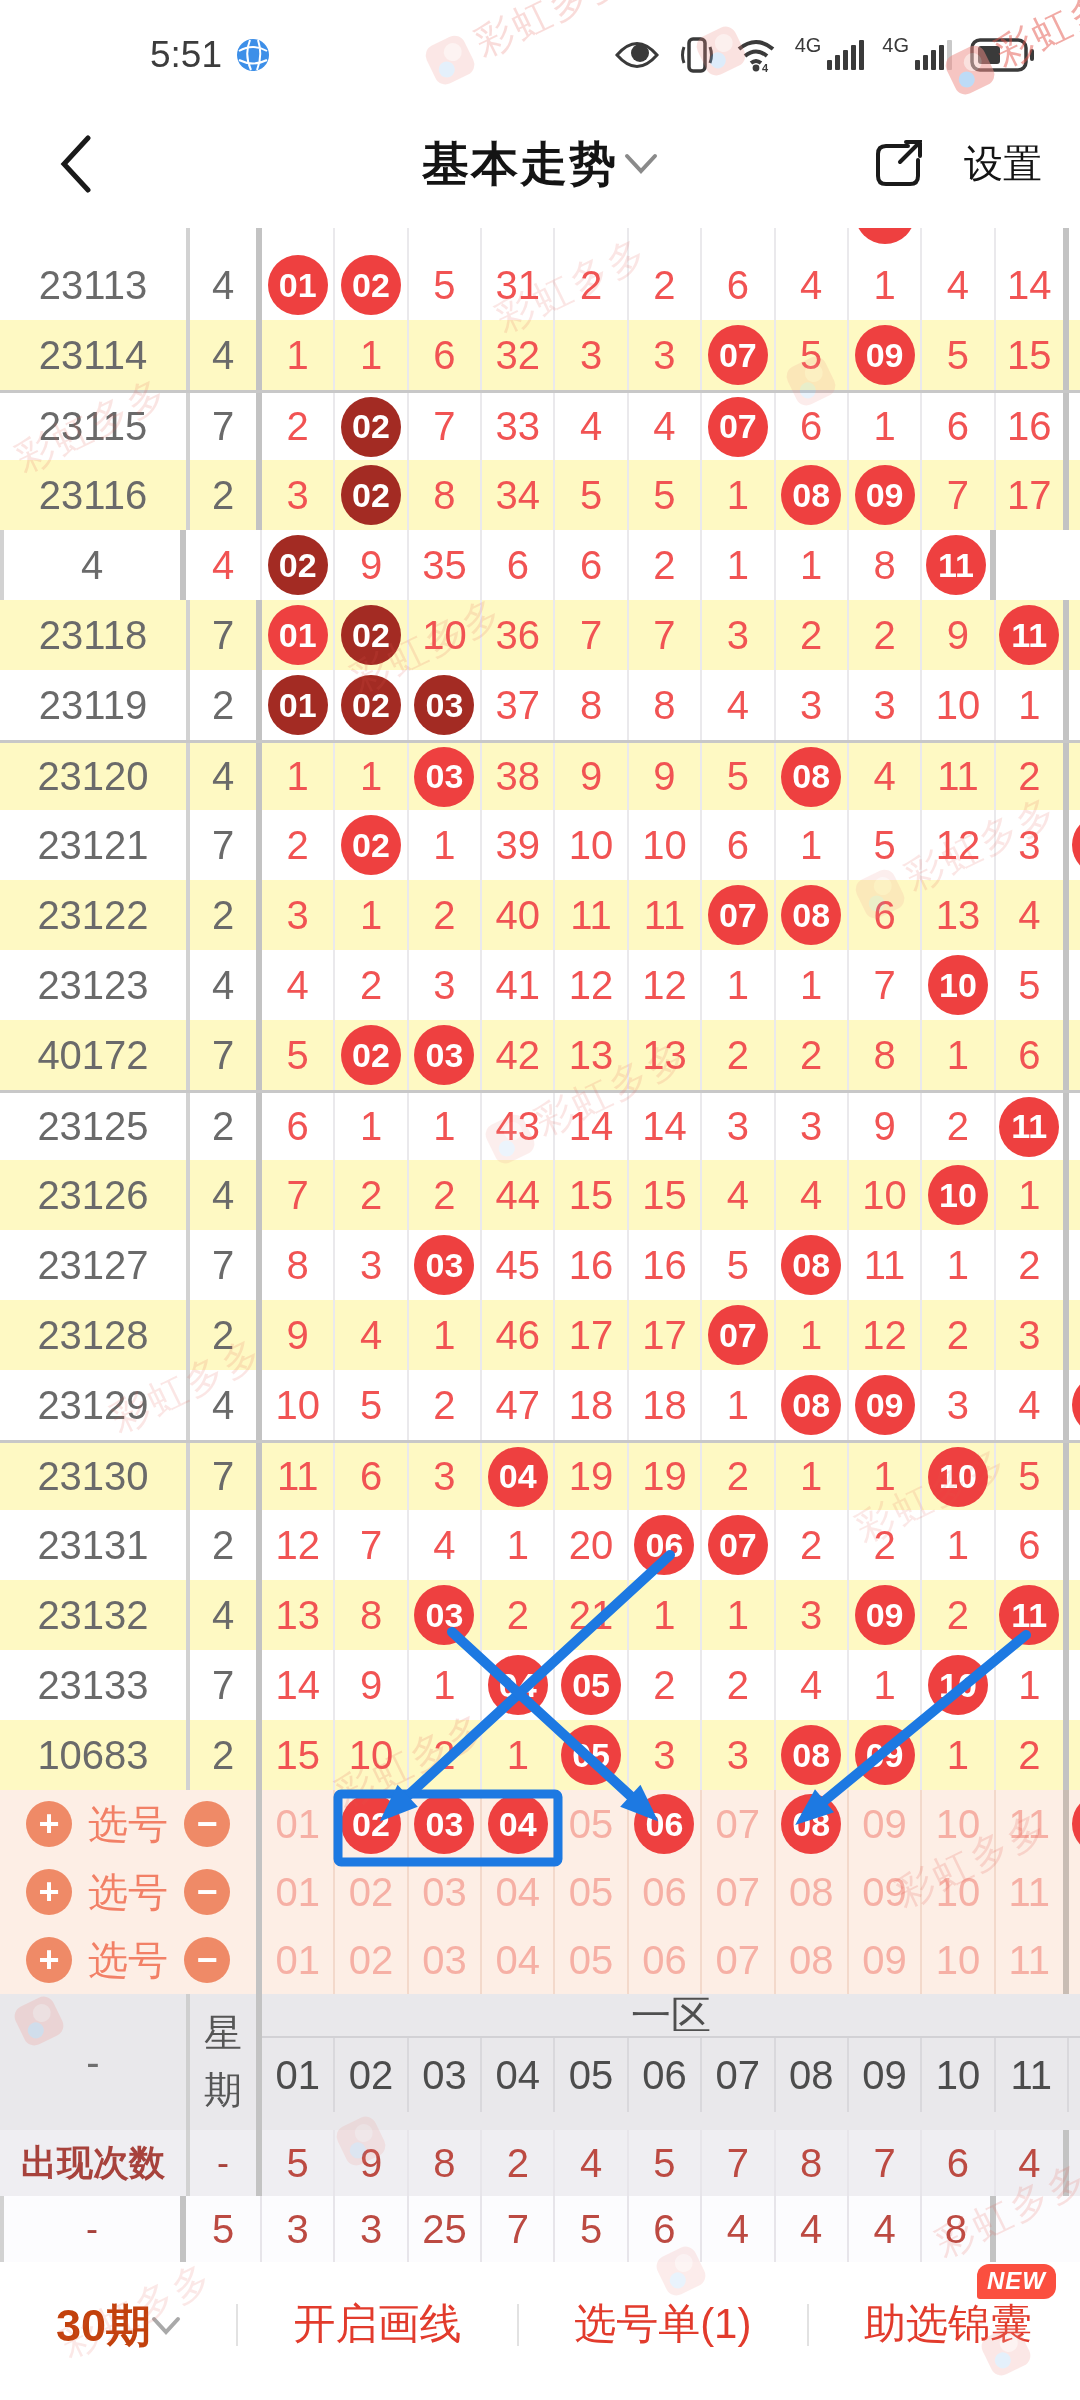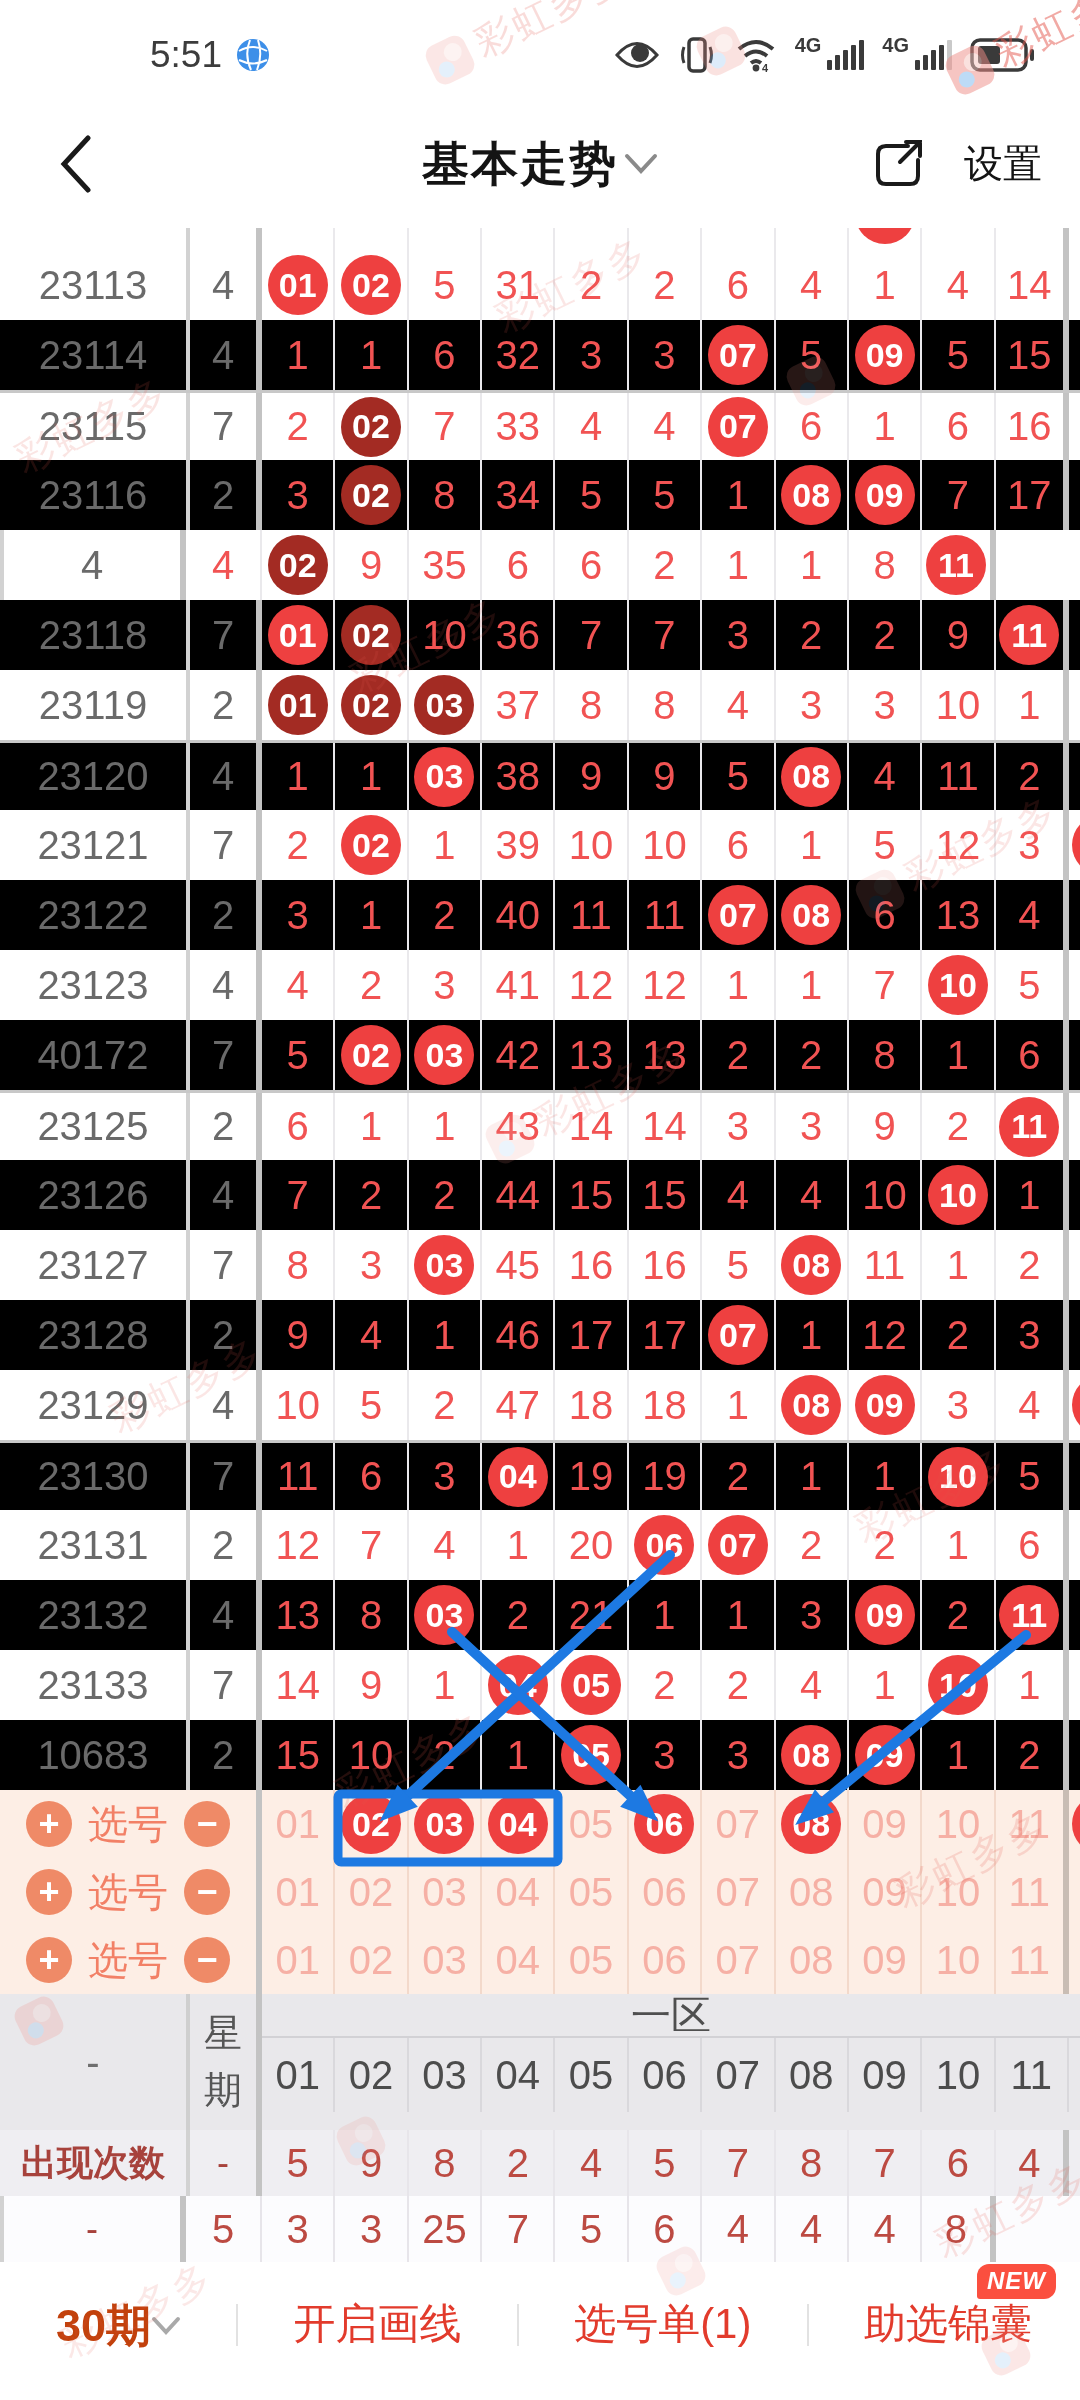--- a/index.html
+++ b/index.html
@@ -4,39 +4,39 @@
 <style>
   html,body{margin:0;padding:0}
   body{width:1080px;height:2400px;position:relative;overflow:hidden;background:#fff;
        font-family:"Liberation Sans","DejaVu Sans",sans-serif;-webkit-font-smoothing:antialiased}
   
   .statusbar{height:100px;display:flex;align-items:center;justify-content:space-between;
              padding:10px 44px 0 150px;box-sizing:border-box;position:relative;z-index:5}
   .sb-left{display:flex;align-items:center;gap:14px;font-size:37px;color:#3c3c3c}
   .sb-right{display:flex;align-items:center;gap:18px;color:#3a3a3a}
   .sig{display:flex;align-items:flex-end;gap:4px}
-  .sig .g{font-size:20px;font-weight:700;align-self:flex-start;margin-top:-6px;margin-right:2px}
+  .sig .g{font-size:20px;font-weight:400;align-self:flex-start;margin-top:-6px;margin-right:2px}
   .bars{display:flex;align-items:flex-end;gap:3px}
   .bars i{display:block;width:5px;background:#3a3a3a;border-radius:1px}
   .bars i.dim{background:#c9c9c9}
   
   .header{height:128px;position:relative;display:flex;align-items:center;justify-content:center;z-index:5}
   .back{position:absolute;left:44px;top:24px;width:64px;height:80px;display:flex;align-items:center;justify-content:center}
   .title-wrap{display:flex;align-items:center;gap:6px}
   .title{font-size:47px;font-weight:700;color:#141414;letter-spacing:2px}
   .hdr-right{position:absolute;right:38px;top:0;height:100%;display:flex;align-items:center;gap:38px}
   .settings{font-size:39px;color:#141414}
   
   .grid-row{display:grid;grid-template-columns:186px 76px repeat(11,73.36px) 11px;box-sizing:border-box}
   .cell{display:flex;align-items:center;justify-content:center;font-size:40px;box-sizing:border-box;overflow:hidden}
   .peek{height:22px;position:relative;overflow:hidden;background:#fff}
   .peek .cell{height:22px}
   .peek-ball{position:absolute;width:60px;height:60px;border-radius:50%;background:#ee4040;top:-44px}
   .trow{height:70px}
-  .trow.alt{background:#000000}
+  .trow.alt{background:#fef9c3}
   .trow.sep{border-top:3px solid #c8c8c8}
   .c-period,.c-week{color:#6a6a6a}
   .c-week{border-left:4px solid #d2d2d2;border-right:6px solid #c3c3c3}
   .c-num{color:#f15353;border-right:2px solid #eae9ec}
   .c-num.c-last{border-right:6px solid #c3c3c3}
   .c-edge{justify-content:flex-start;padding:0}
   .ball{width:60px;height:60px;border-radius:50%;display:flex;align-items:center;justify-content:center;
         color:#fff;font-size:34px;font-weight:700;flex:none;letter-spacing:0}
   .ball.r{background:#ee4040}
   .ball.d{background:#a32b23}

